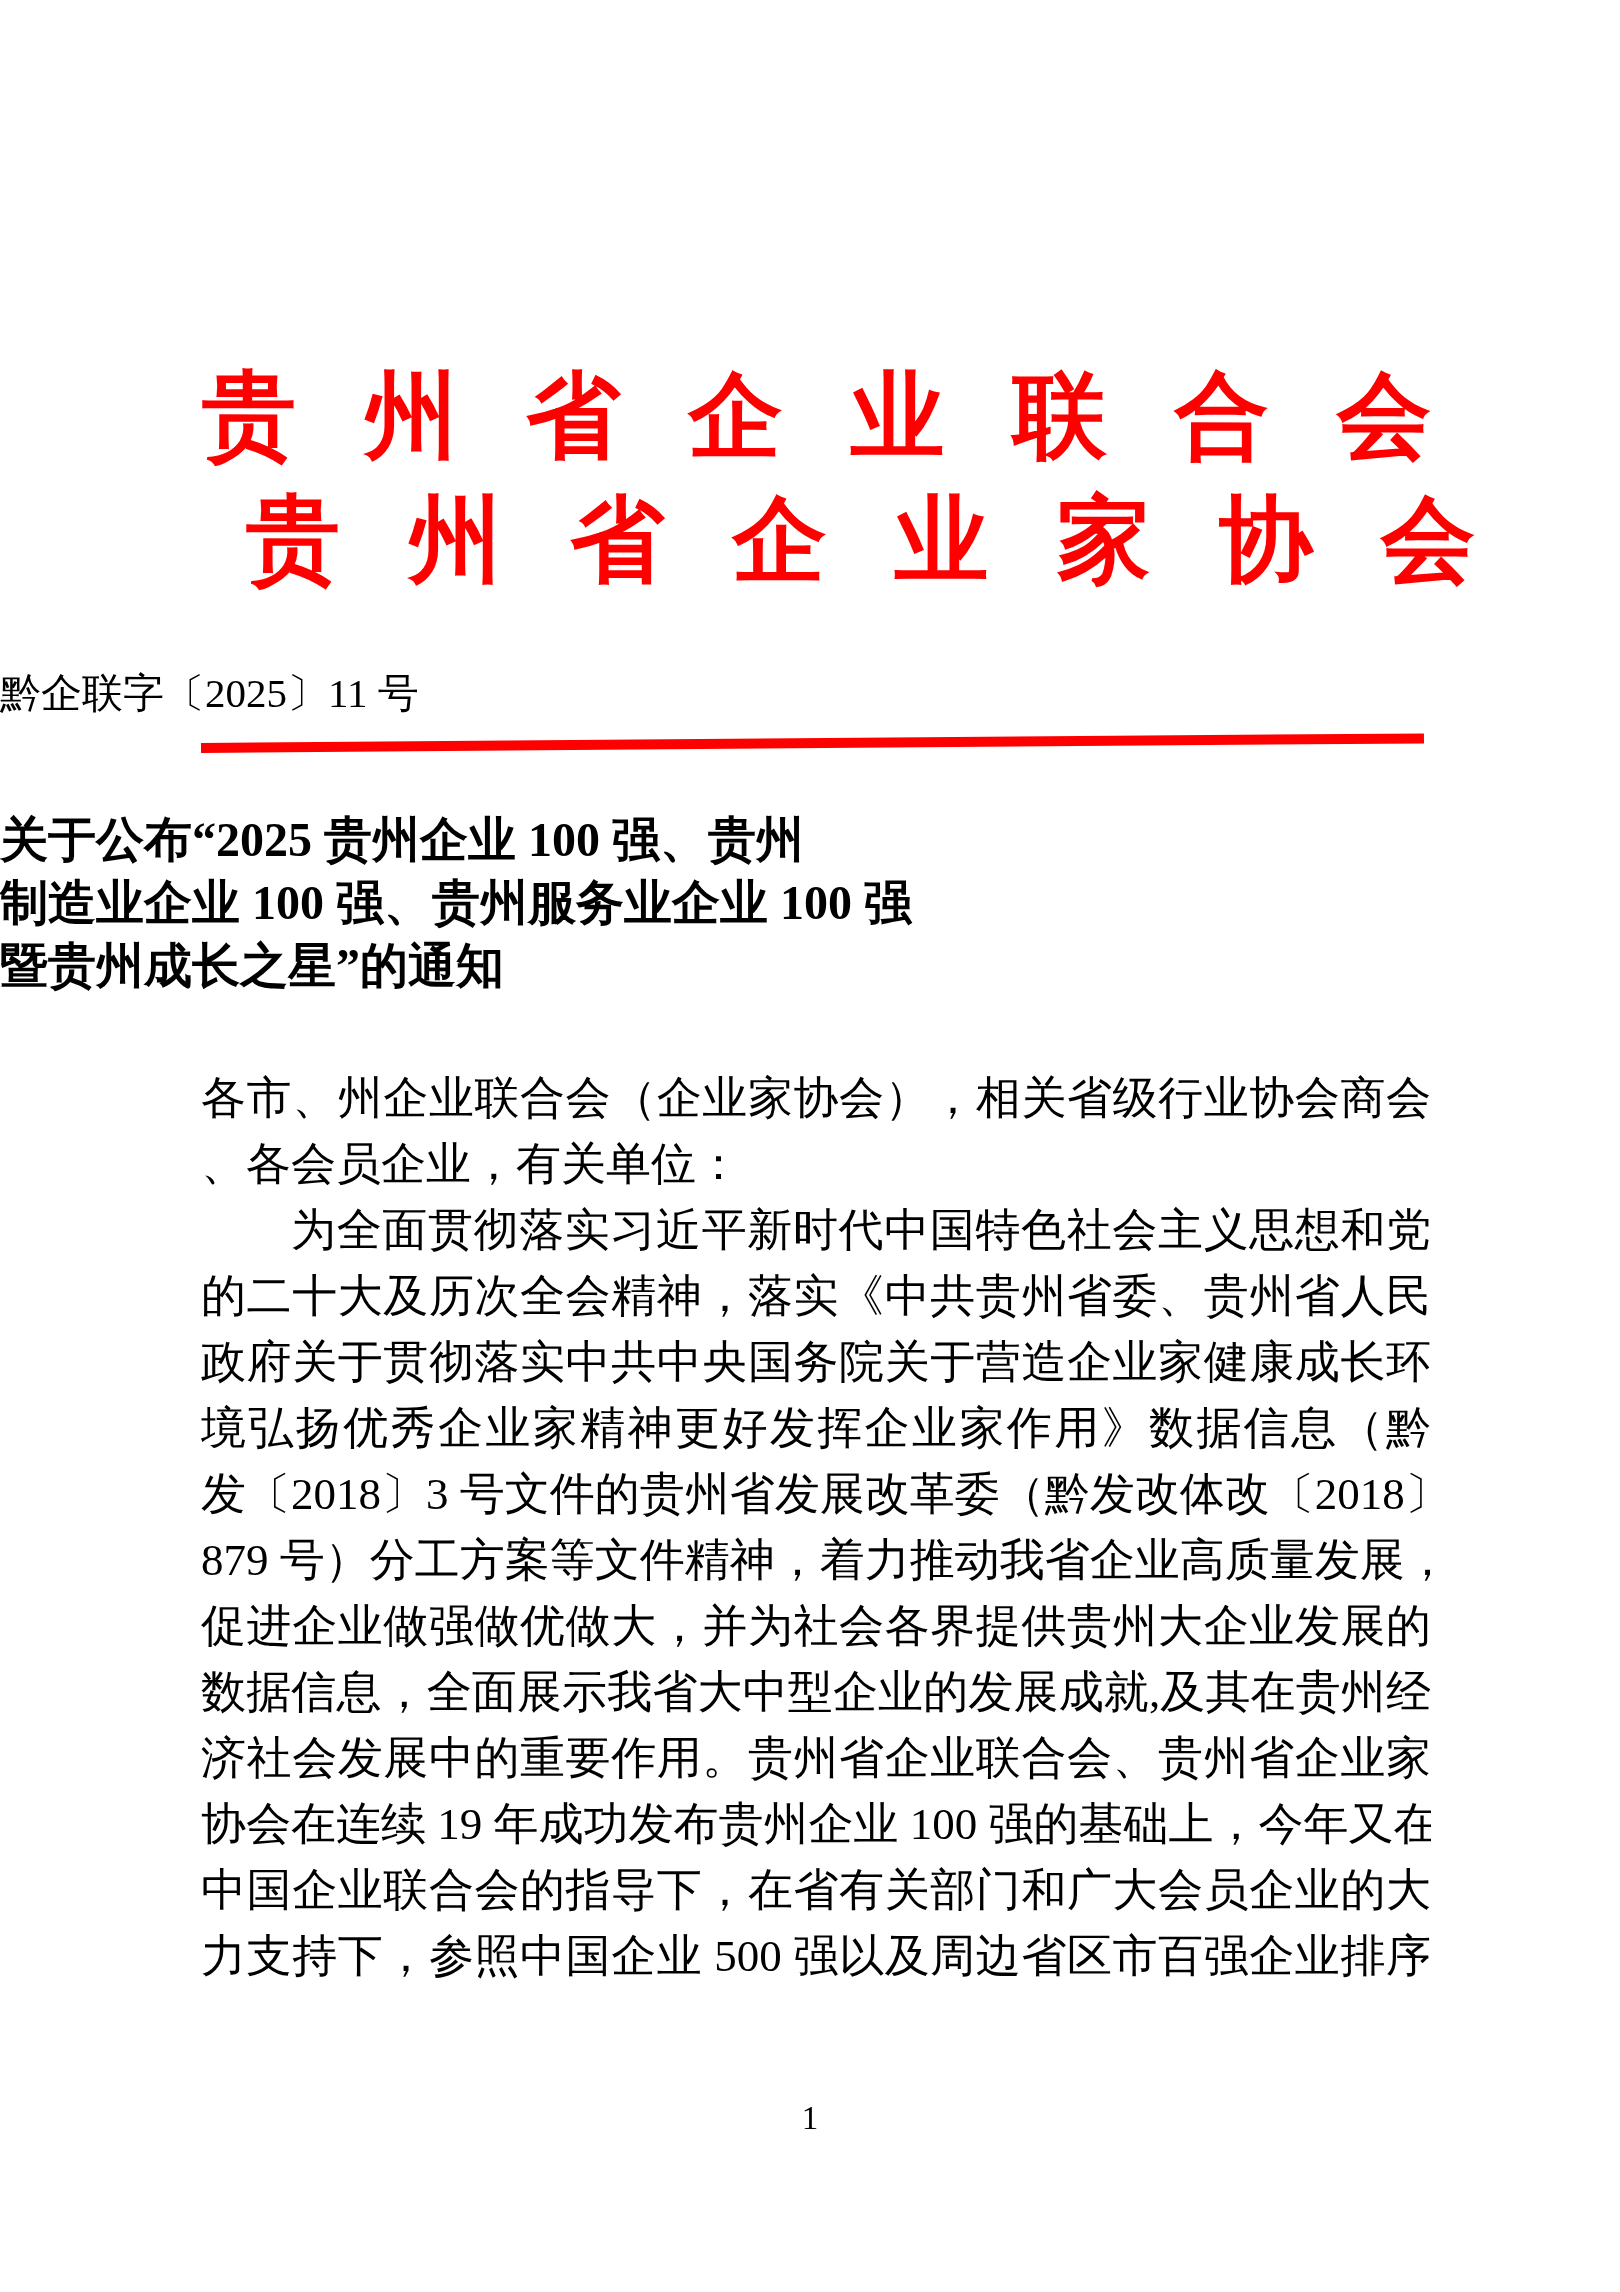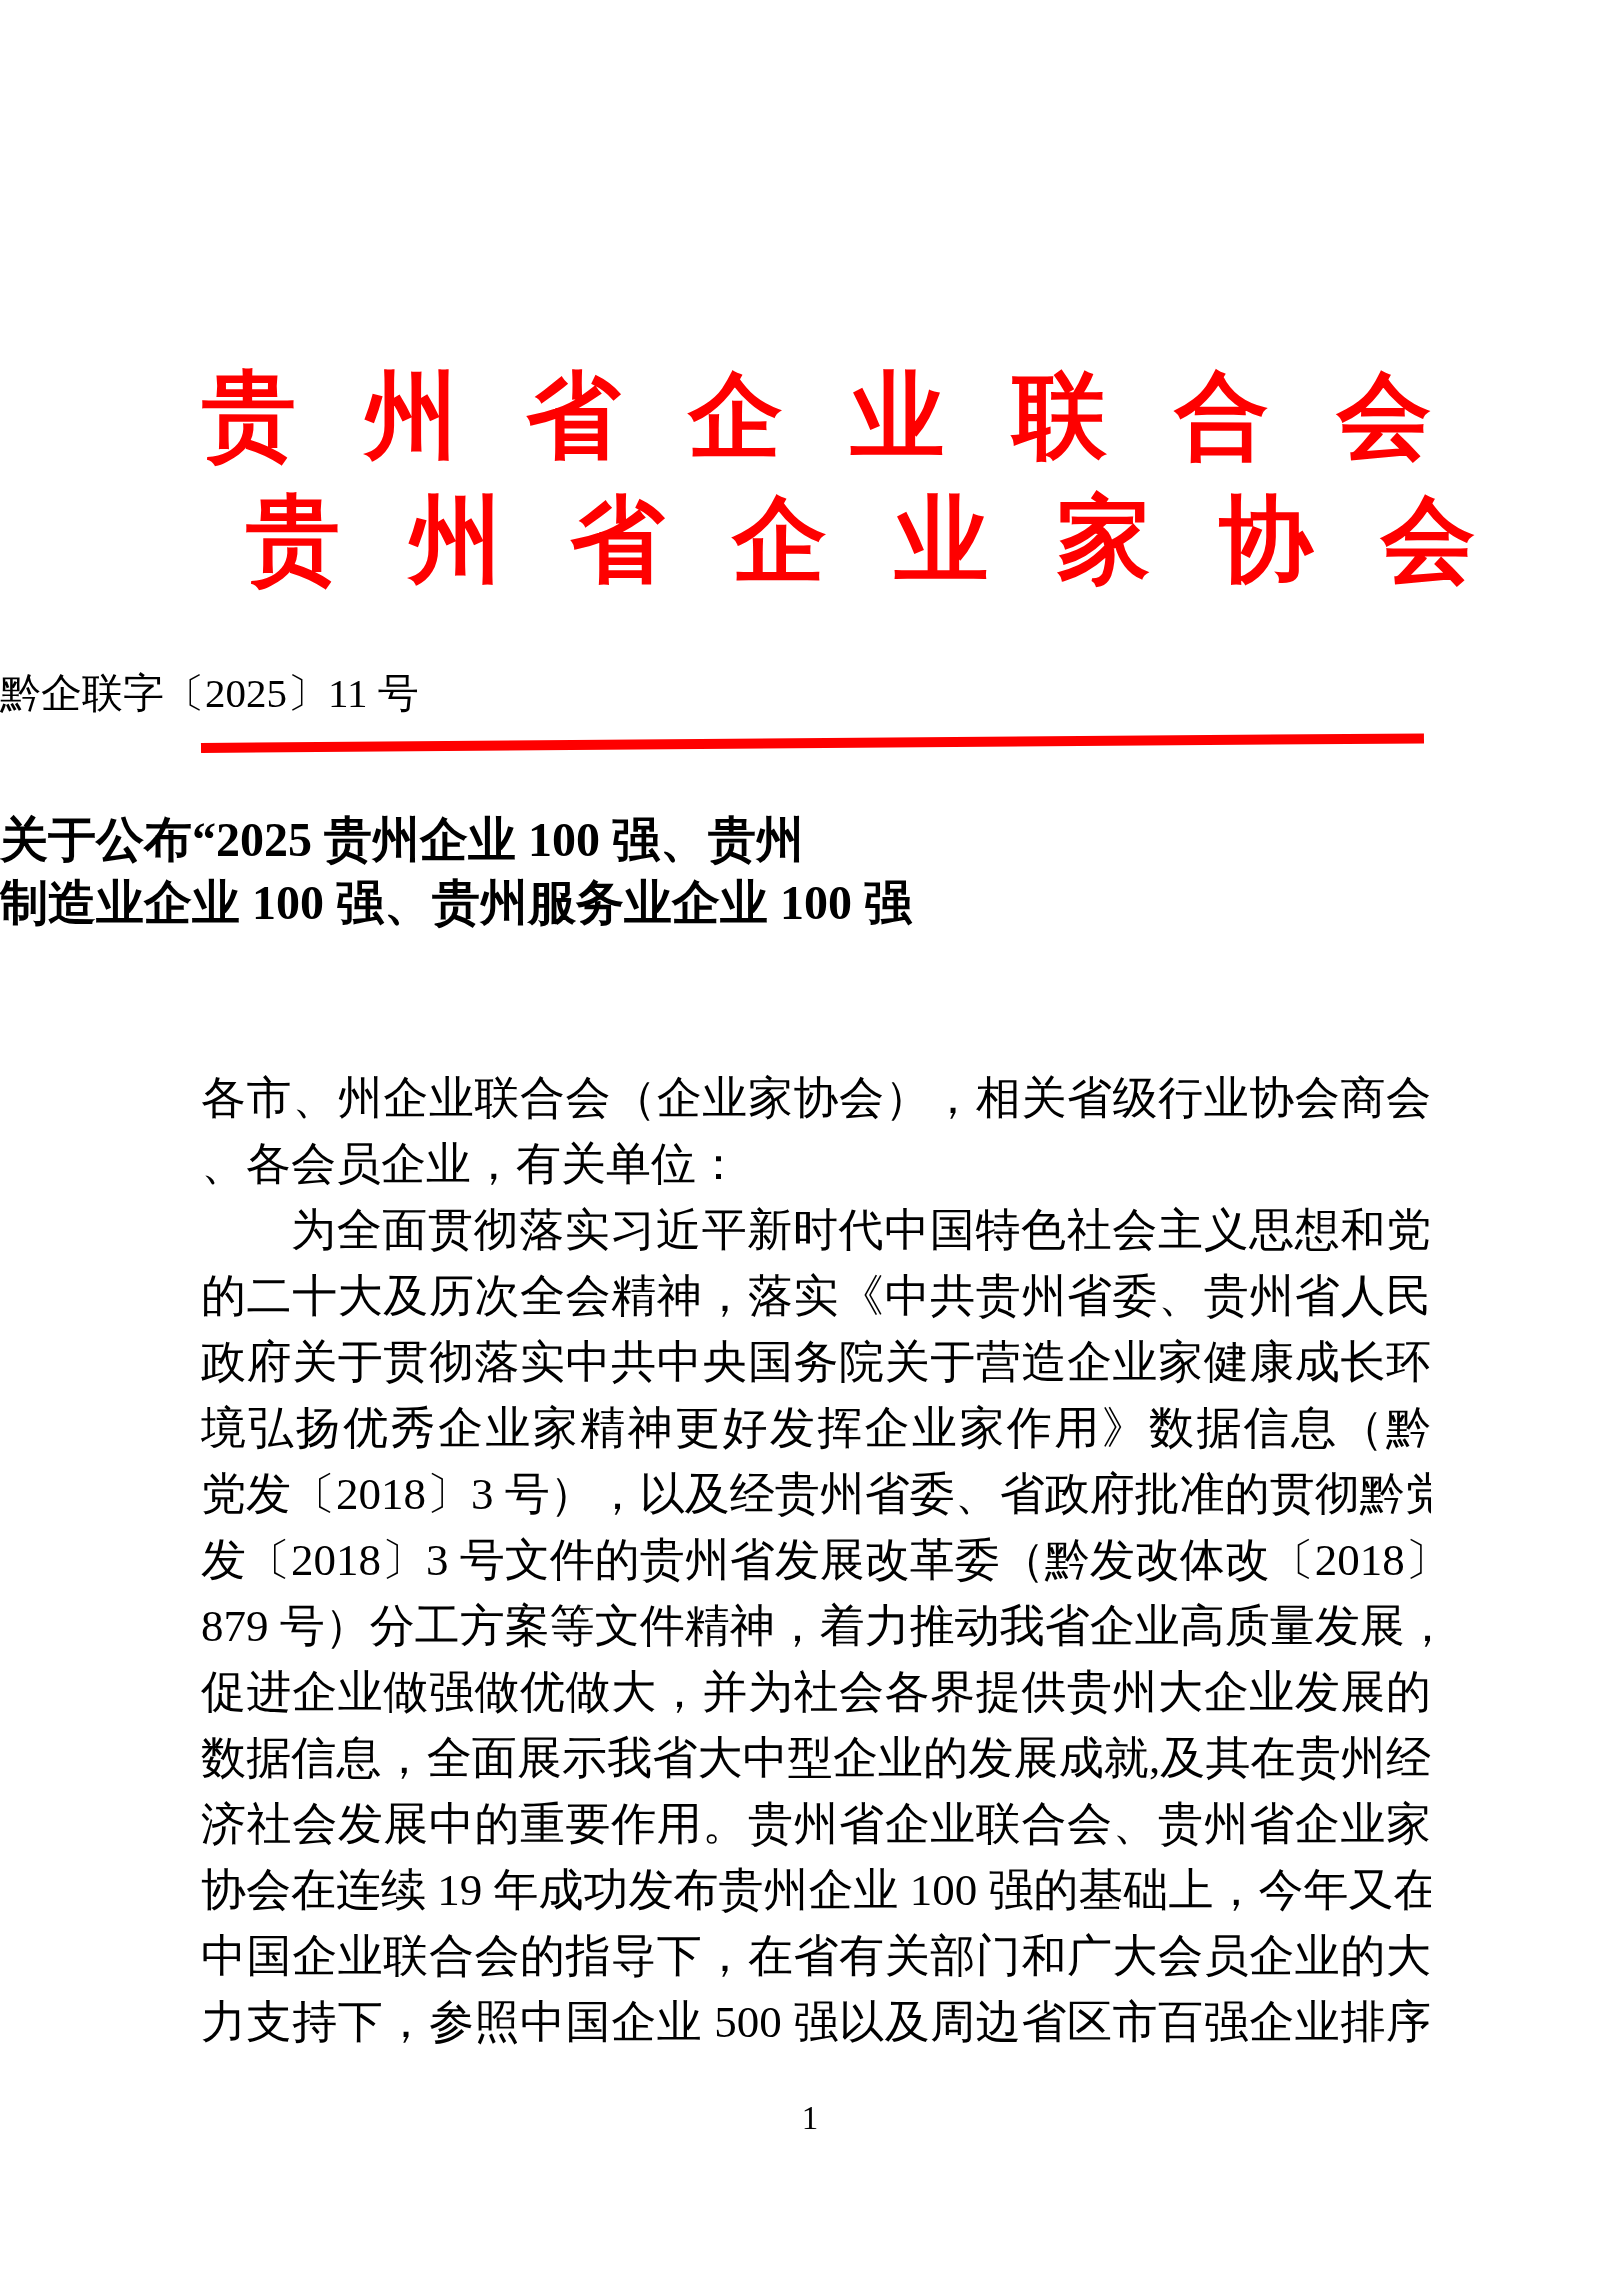--- a/index.html
+++ b/index.html
@@ -119,30 +119,30 @@
     <div class="org-line org-line-2">贵州省企业家协会</div>
   </div>
 
   <div class="doc-number">黔企联字〔2025〕11 号</div>
 
   <div class="red-divider"></div>
 
   <div class="notice-title">
     <div>关于公布“2025 贵州企业 100 强、贵州</div>
     <div>制造业企业 100 强、贵州服务业企业 100 强</div>
+    <div>暨贵州成长之星”的通知</div>
   </div>
 
   <div class="body-text">
     <div class="body-line">各市、州企业联合会（企业家协会），相关省级行业协会商会</div>
     <div class="body-line align-left">、各会员企业，有关单位：</div>
     <div class="body-line indent">为全面贯彻落实习近平新时代中国特色社会主义思想和党</div>
     <div class="body-line">的二十大及历次全会精神，落实《中共贵州省委、贵州省人民</div>
     <div class="body-line">政府关于贯彻落实中共中央国务院关于营造企业家健康成长环</div>
     <div class="body-line">境弘扬优秀企业家精神更好发挥企业家作用》数据信息（黔</div>
-    <div class="body-line">党发〔2018〕3 号），以及经贵州省委、省政府批准的贯彻黔党</div>
     <div class="body-line">发〔2018〕3 号文件的贵州省发展改革委（黔发改体改〔2018〕</div>
     <div class="body-line">879 号）分工方案等文件精神，着力推动我省企业高质量发展，</div>
     <div class="body-line">促进企业做强做优做大，并为社会各界提供贵州大企业发展的</div>
     <div class="body-line">数据信息，全面展示我省大中型企业的发展成就,及其在贵州经</div>
     <div class="body-line">济社会发展中的重要作用。贵州省企业联合会、贵州省企业家</div>
     <div class="body-line">协会在连续 19 年成功发布贵州企业 100 强的基础上，今年又在</div>
     <div class="body-line">中国企业联合会的指导下，在省有关部门和广大会员企业的大</div>
     <div class="body-line">力支持下，参照中国企业 500 强以及周边省区市百强企业排序</div>
   </div>
 

